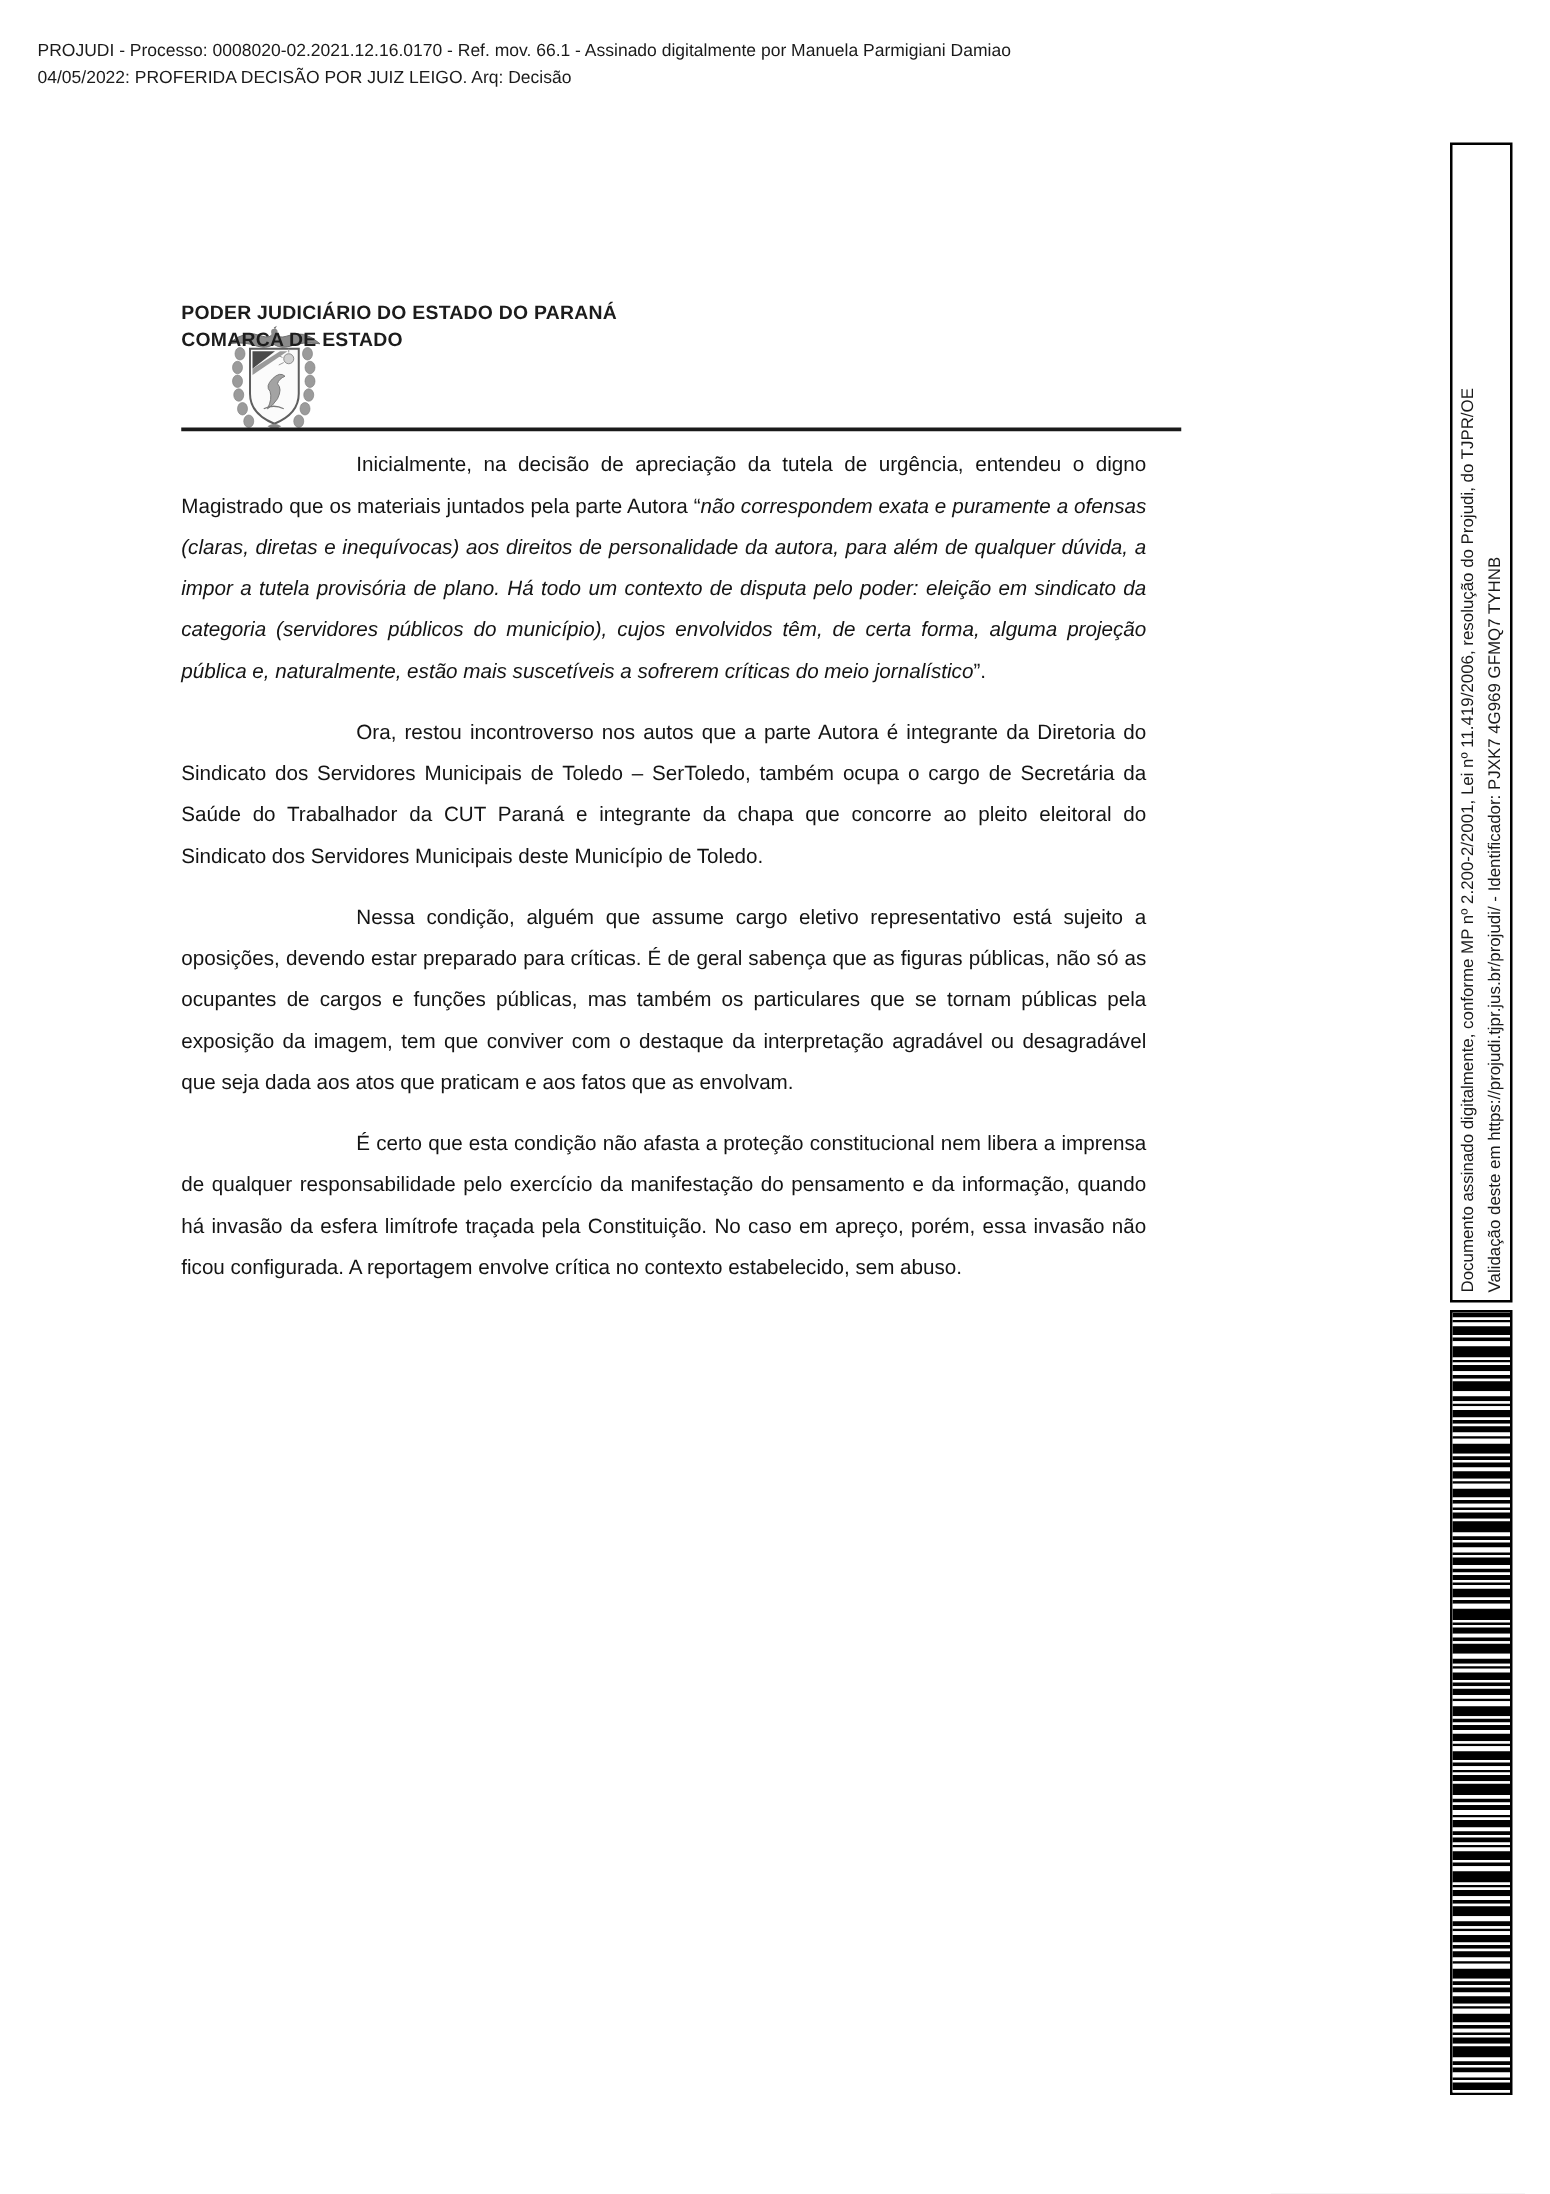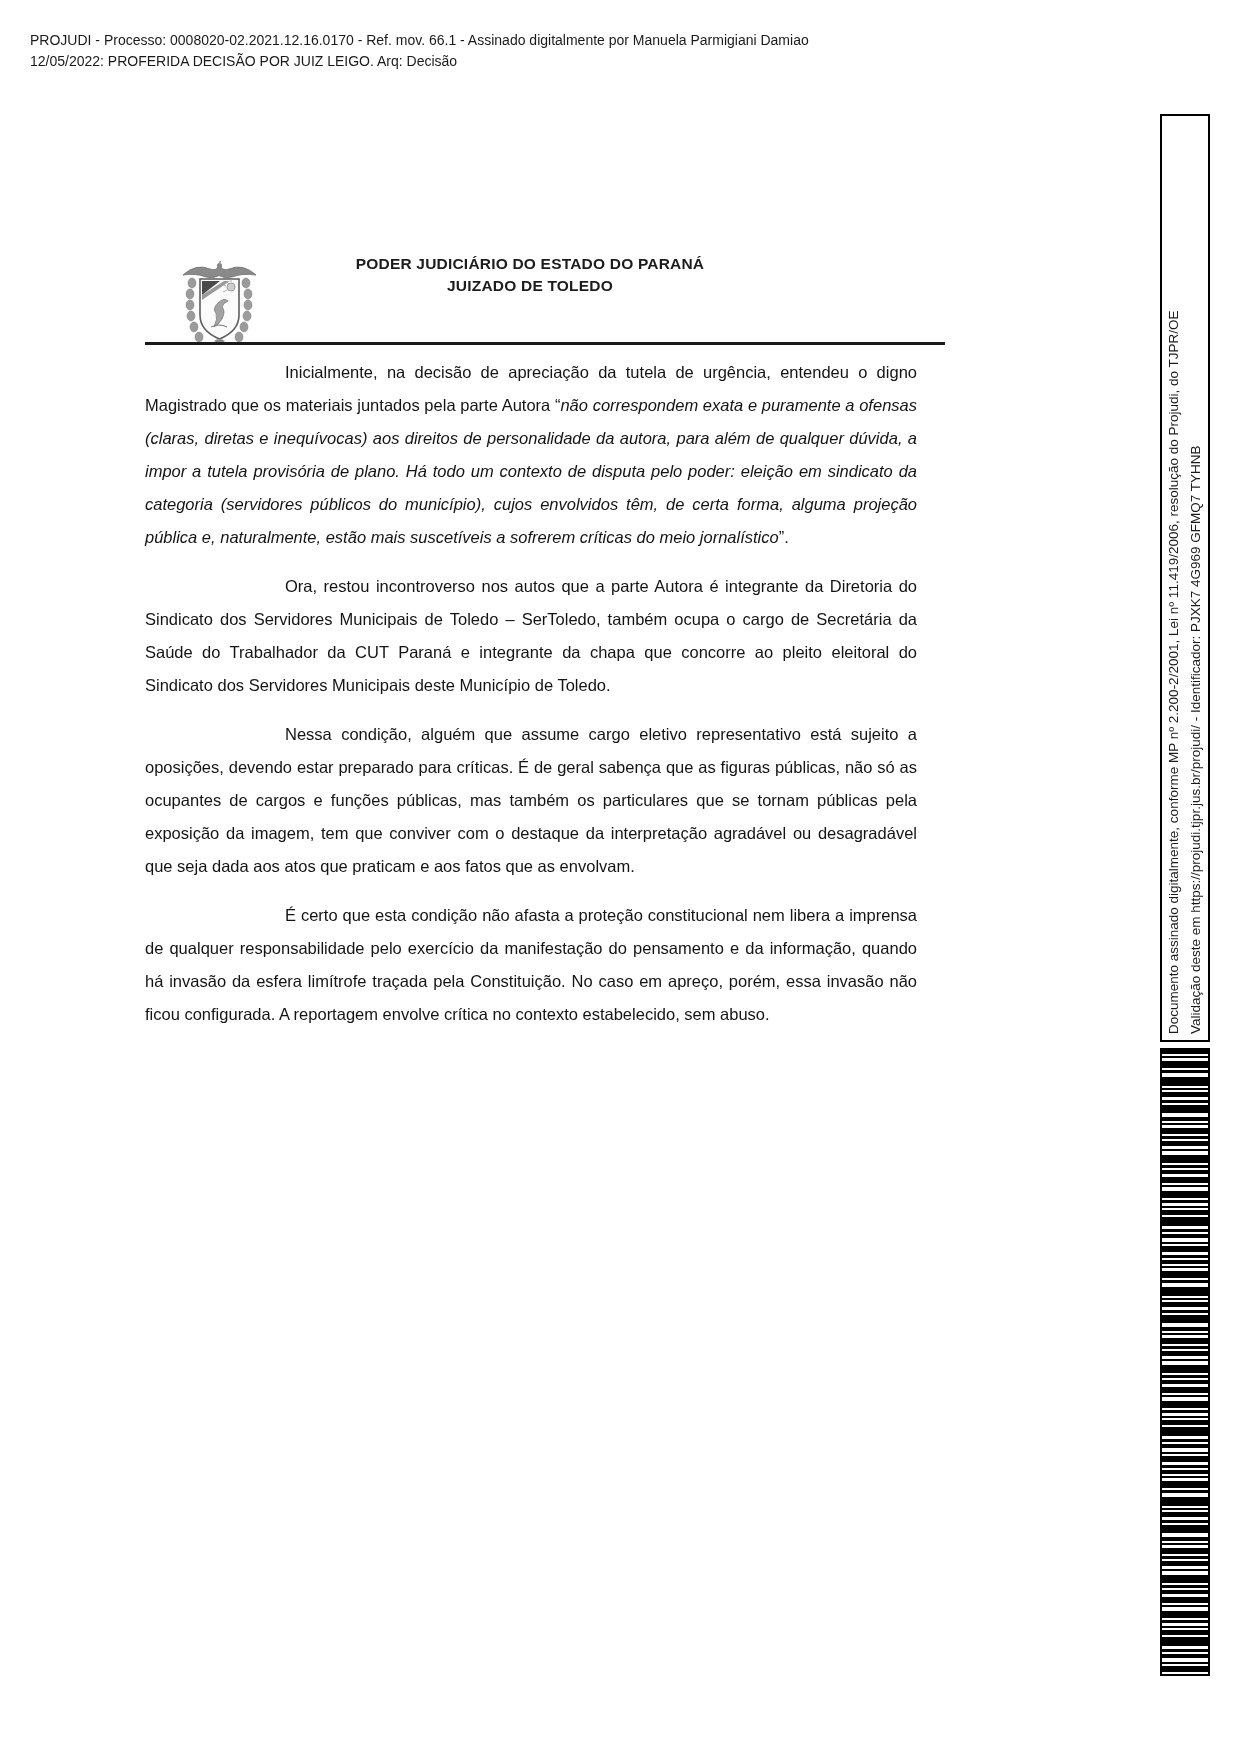--- a/index.html
+++ b/index.html
@@ -12,22 +12,21 @@
     overflow:hidden;
     margin:0 auto;
   }
   
   .scan-header{
     position:absolute;left:30px;top:30px;width:1000px;
     font-size:14px;line-height:21px;color:#1a1a1a;
   }
   
   .letterhead{
-    position:absolute;left:145px;top:253px;width:770px;
-    text-align:center;
+    position:absolute;left:145px;top:240px;width:770px;
   }
   .letterhead .lh-line{font-weight:bold;font-size:15.5px;line-height:21.5px;color:#1c1c1c;letter-spacing:0.2px;}
   .letterhead .lh-address{font-size:13.5px;line-height:20px;color:#333;}
   .coat{
     position:absolute;left:178px;top:253px;width:82px;height:95px;
   }
   .rule{
     position:absolute;left:145px;top:342px;width:800px;height:3px;
     background:#1a1a1a;
   }
@@ -61,21 +60,21 @@
   }
   .side-barcode .bar{width:100%;}
 </style>
 </head>
 <body>
 
 <div class="page">
 
   <div class="scan-header">
     <div>PROJUDI - Processo: 0008020-02.2021.12.16.0170 - Ref. mov. 66.1 - Assinado digitalmente por Manuela Parmigiani Damiao</div>
-    <div>12/05/2022: PROFERIDA DECISÃO POR JUIZ LEIGO. Arq: Decisão</div>
+    <div>04/05/2022: PROFERIDA DECISÃO POR JUIZ LEIGO. Arq: Decisão</div>
   </div>
 
   <div class="coat">
     <svg width="82" height="95" viewBox="0 0 82 95" xmlns="http://www.w3.org/2000/svg">
 
       <path d="M5 22 Q18 10 32 16 Q38 18 40 14 Q41 10 43 14 Q45 18 51 16 Q65 10 78 22 Q64 20 54 24 Q47 26 42 23 Q41 22 40 23 Q35 26 28 24 Q18 20 5 22 Z" fill="#8a8a8a" stroke="#6f6f6f" stroke-width="0.8"></path>
       <circle cx="41.5" cy="12.5" r="2.6" fill="#8a8a8a"></circle>
       <path d="M41 9 L43.5 7.5 L42 10.5 Z" fill="#777"></path>
 
       <path d="M22 26 L61 26 L61 62 Q61 78 41.5 86 Q22 78 22 62 Z" fill="#fbfbfb" stroke="#5e5e5e" stroke-width="1.6"></path>
@@ -105,21 +104,21 @@
         <ellipse cx="66" cy="74" rx="4" ry="5"></ellipse>
         <ellipse cx="61" cy="84" rx="4" ry="5"></ellipse>
       </g>
 
       <path d="M36 88 Q41.5 84 47 88 Q41.5 92 36 88 Z" fill="#8a8a8a"></path>
     </svg>
   </div>
 
   <div class="letterhead">
     <div class="lh-line">PODER JUDICIÁRIO DO ESTADO DO PARANÁ</div>
-    <div class="lh-line">JUIZADO DE TOLEDO</div>
+    <div class="lh-line">COMARCA DE ESTADO</div>
   </div>
 
   <div class="rule"></div>
 
   <div class="doc-body" id="doc-body">
       <p class="indent"><span>Inicialmente, na decisão de apreciação da tutela de urgência, entendeu o digno Magistrado que os materiais juntados pela parte Autora “</span><em>não correspondem exata e puramente a ofensas (claras, diretas e inequívocas) aos direitos de personalidade da autora, para além de qualquer dúvida, a impor a tutela provisória de plano. Há todo um contexto de disputa pelo poder: eleição em sindicato da categoria (servidores públicos do município), cujos envolvidos têm, de certa forma, alguma projeção pública e, naturalmente, estão mais suscetíveis a sofrerem críticas do meio jornalístico</em><span>”.</span></p>
       <p class="indent"><span>Ora, restou incontroverso nos autos que a parte Autora é integrante da Diretoria do Sindicato dos Servidores Municipais de Toledo – SerToledo, também ocupa o cargo de Secretária da Saúde do Trabalhador da CUT Paraná e integrante da chapa que concorre ao pleito eleitoral do Sindicato dos Servidores Municipais deste Município de Toledo.</span></p>
       <p class="indent"><span>Nessa condição, alguém que assume cargo eletivo representativo está sujeito a oposições, devendo estar preparado para críticas. É de geral sabença que as figuras públicas, não só as ocupantes de cargos e funções públicas, mas também os particulares que se tornam públicas pela exposição da imagem, tem que conviver com o destaque da interpretação agradável ou desagradável que seja dada aos atos que praticam e aos fatos que as envolvam.</span></p>
       <p class="indent"><span>É certo que esta condição não afasta a proteção constitucional nem libera a imprensa de qualquer responsabilidade pelo exercício da manifestação do pensamento e da informação, quando há invasão da esfera limítrofe traçada pela Constituição. No caso em apreço, porém, essa invasão não ficou configurada. A reportagem envolve crítica no contexto estabelecido, sem abuso.</span></p>
     </div>

